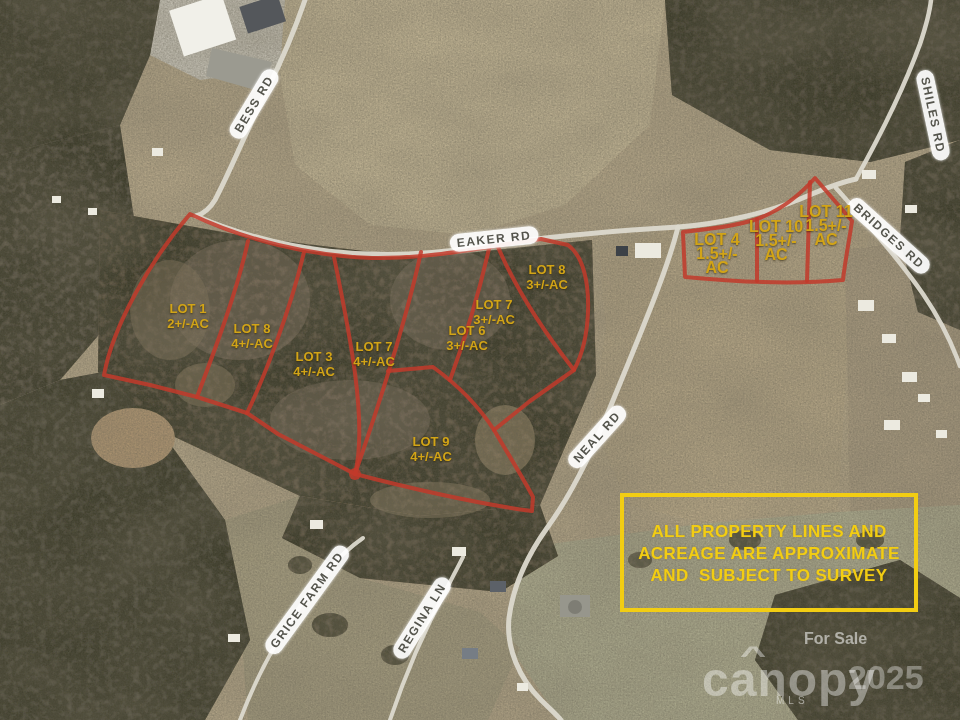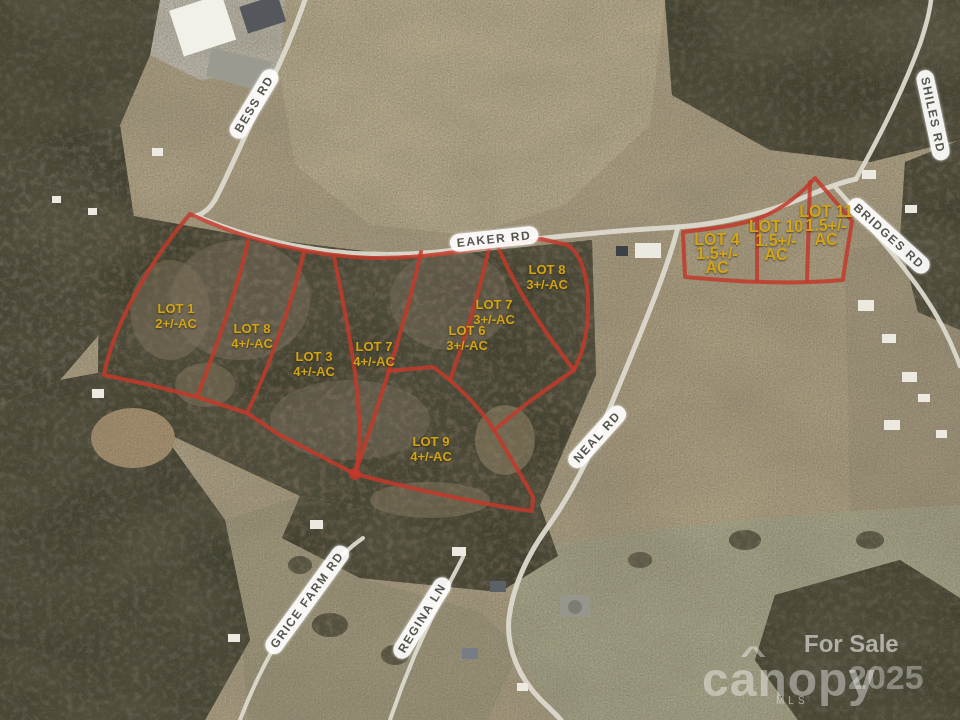--- a/index.html
+++ b/index.html
@@ -31,21 +31,21 @@
   .disclaimer{
     position:absolute;left:620px;top:493px;width:298px;height:119px;
     box-sizing:border-box;border:4px solid #f2cd13;
     color:#f2cd13;font-weight:bold;font-size:17px;line-height:22px;
     letter-spacing:.4px;text-align:center;padding-top:24px;
     text-shadow:0 0 2px rgba(120,90,0,.35);
   }
   .disclaimer span{display:block;white-space:pre;}
   
   .wm{position:absolute;color:rgba(255,255,255,.5);white-space:nowrap;}
-  .wm-forsale{left:804px;top:630px;font-size:24px;font-weight:bold;color:rgba(255,255,255,.55);}
+  .wm-forsale{left:804px;top:630px;font-size:16px;font-weight:bold;color:rgba(255,255,255,.55);}
   .wm-canopy{left:702px;top:652px;font-size:48px;font-weight:600;letter-spacing:1px;color:rgba(255,255,255,.40);}
   .wm-roof{left:746px;top:641px;font-size:24px;font-weight:bold;color:rgba(255,255,255,.40);transform:scaleX(1.9);}
   .wm-year{left:848px;top:658px;font-size:34px;font-weight:bold;color:rgba(255,255,255,.35);}
   .wm-mls{left:776px;top:695px;font-size:10px;letter-spacing:4px;color:rgba(255,255,255,.5);}
 </style>
 </head>
 <body>
 
 <div class="stage">
 
@@ -181,21 +181,21 @@
   </svg>
 
   <div class="road-label" style="left:254px;top:104px;--r:-59deg">BESS RD</div>
   <div class="road-label" style="left:494px;top:239px;--r:-6deg">EAKER RD</div>
   <div class="road-label" style="left:933px;top:115px;--r:78deg">SHILES RD</div>
   <div class="road-label" style="left:889px;top:236px;--r:42deg">BRIDGES RD</div>
   <div class="road-label" style="left:597px;top:437px;--r:-48deg">NEAL RD</div>
   <div class="road-label" style="left:307px;top:600px;--r:-54deg">GRICE FARM RD</div>
   <div class="road-label" style="left:422px;top:618px;--r:-58deg">REGINA LN</div>
 
-  <div class="lot-label" style="left:176px;top:316px">
+  <div class="lot-label" style="left:188px;top:316px">
     <span>LOT 1</span>
     <span>2+/-AC</span>
   </div>
   <div class="lot-label" style="left:252px;top:336px">
     <span>LOT 8</span>
     <span>4+/-AC</span>
   </div>
   <div class="lot-label" style="left:314px;top:364px">
     <span>LOT 3</span>
     <span>4+/-AC</span>
@@ -229,20 +229,25 @@
     <span>LOT 10</span>
     <span>1.5+/-</span>
     <span>AC</span>
   </div>
   <div class="lot-label sm" style="left:826px;top:226px">
     <span>LOT 11</span>
     <span>1.5+/-</span>
     <span>AC</span>
   </div>
 
+  <div class="disclaimer">
+    <span>ALL PROPERTY LINES AND</span>
+    <span>ACREAGE ARE APPROXIMATE</span>
+    <span>AND  SUBJECT TO SURVEY</span>
+  </div>
 
   <div class="wm wm-forsale">For Sale</div>
   <div class="wm wm-canopy">canopy</div>
   <div class="wm wm-roof">^</div>
   <div class="wm wm-year">2025</div>
   <div class="wm wm-mls">MLS</div>
 
 </div>
 
 </body></html>

